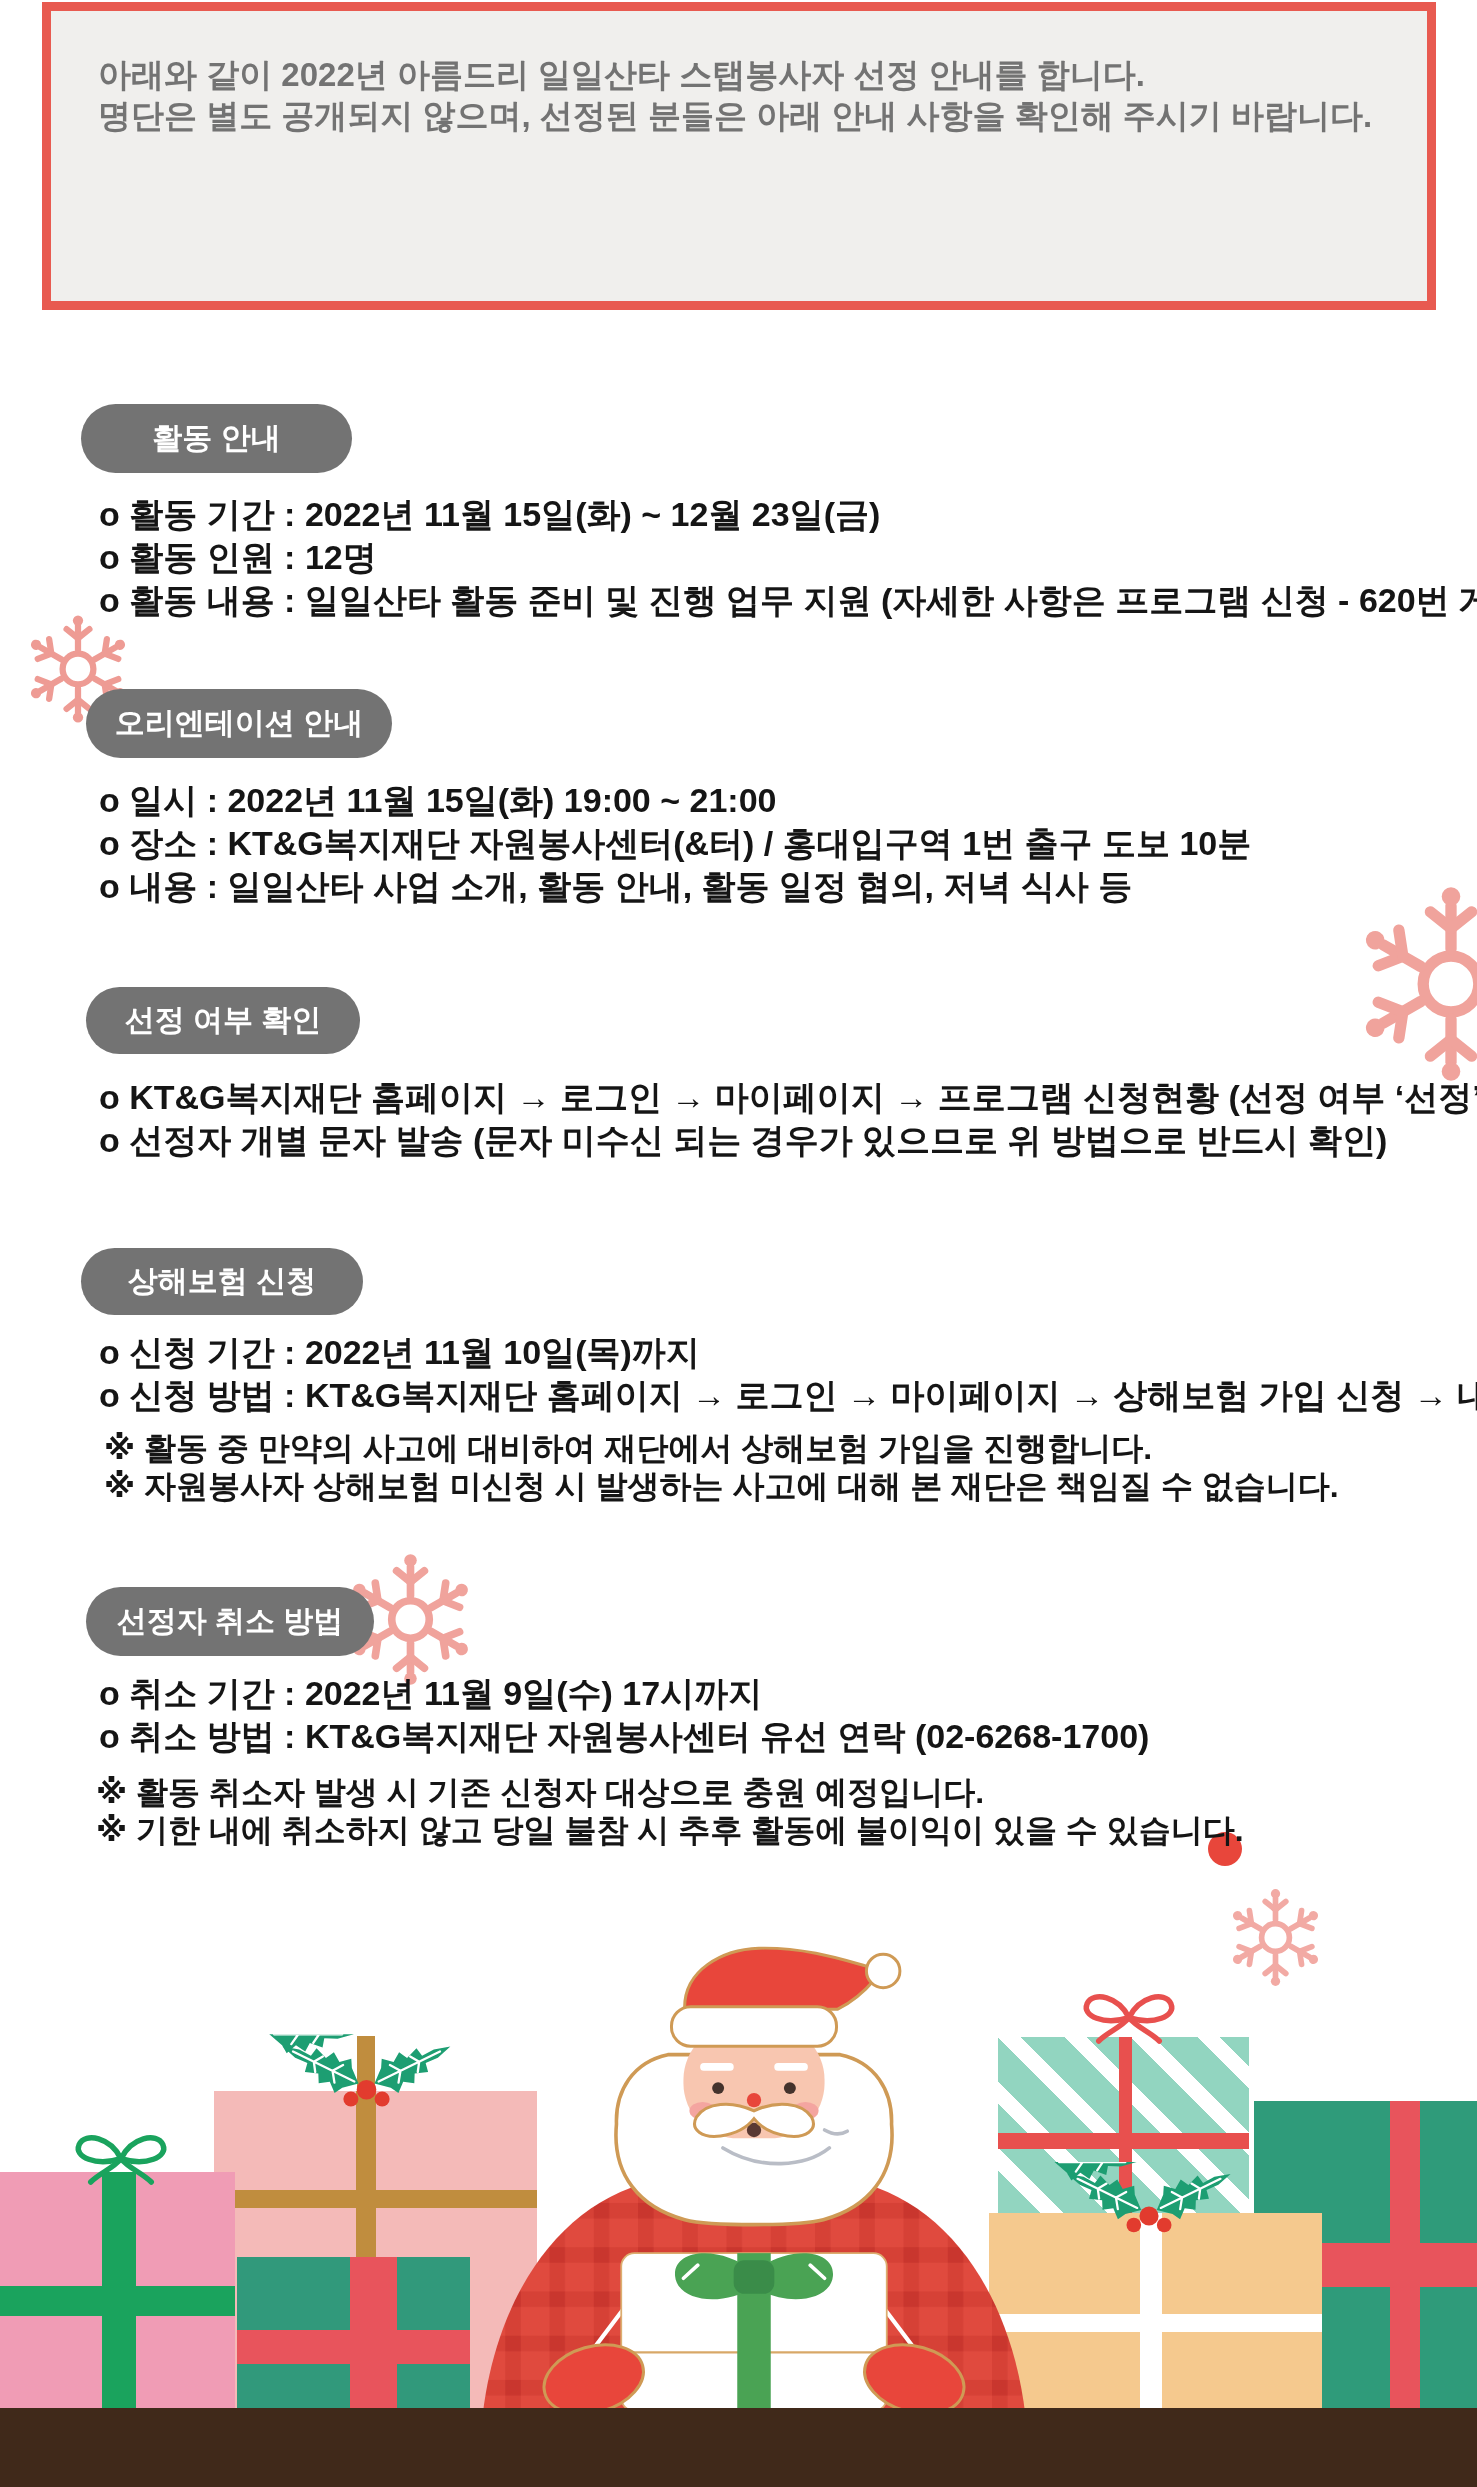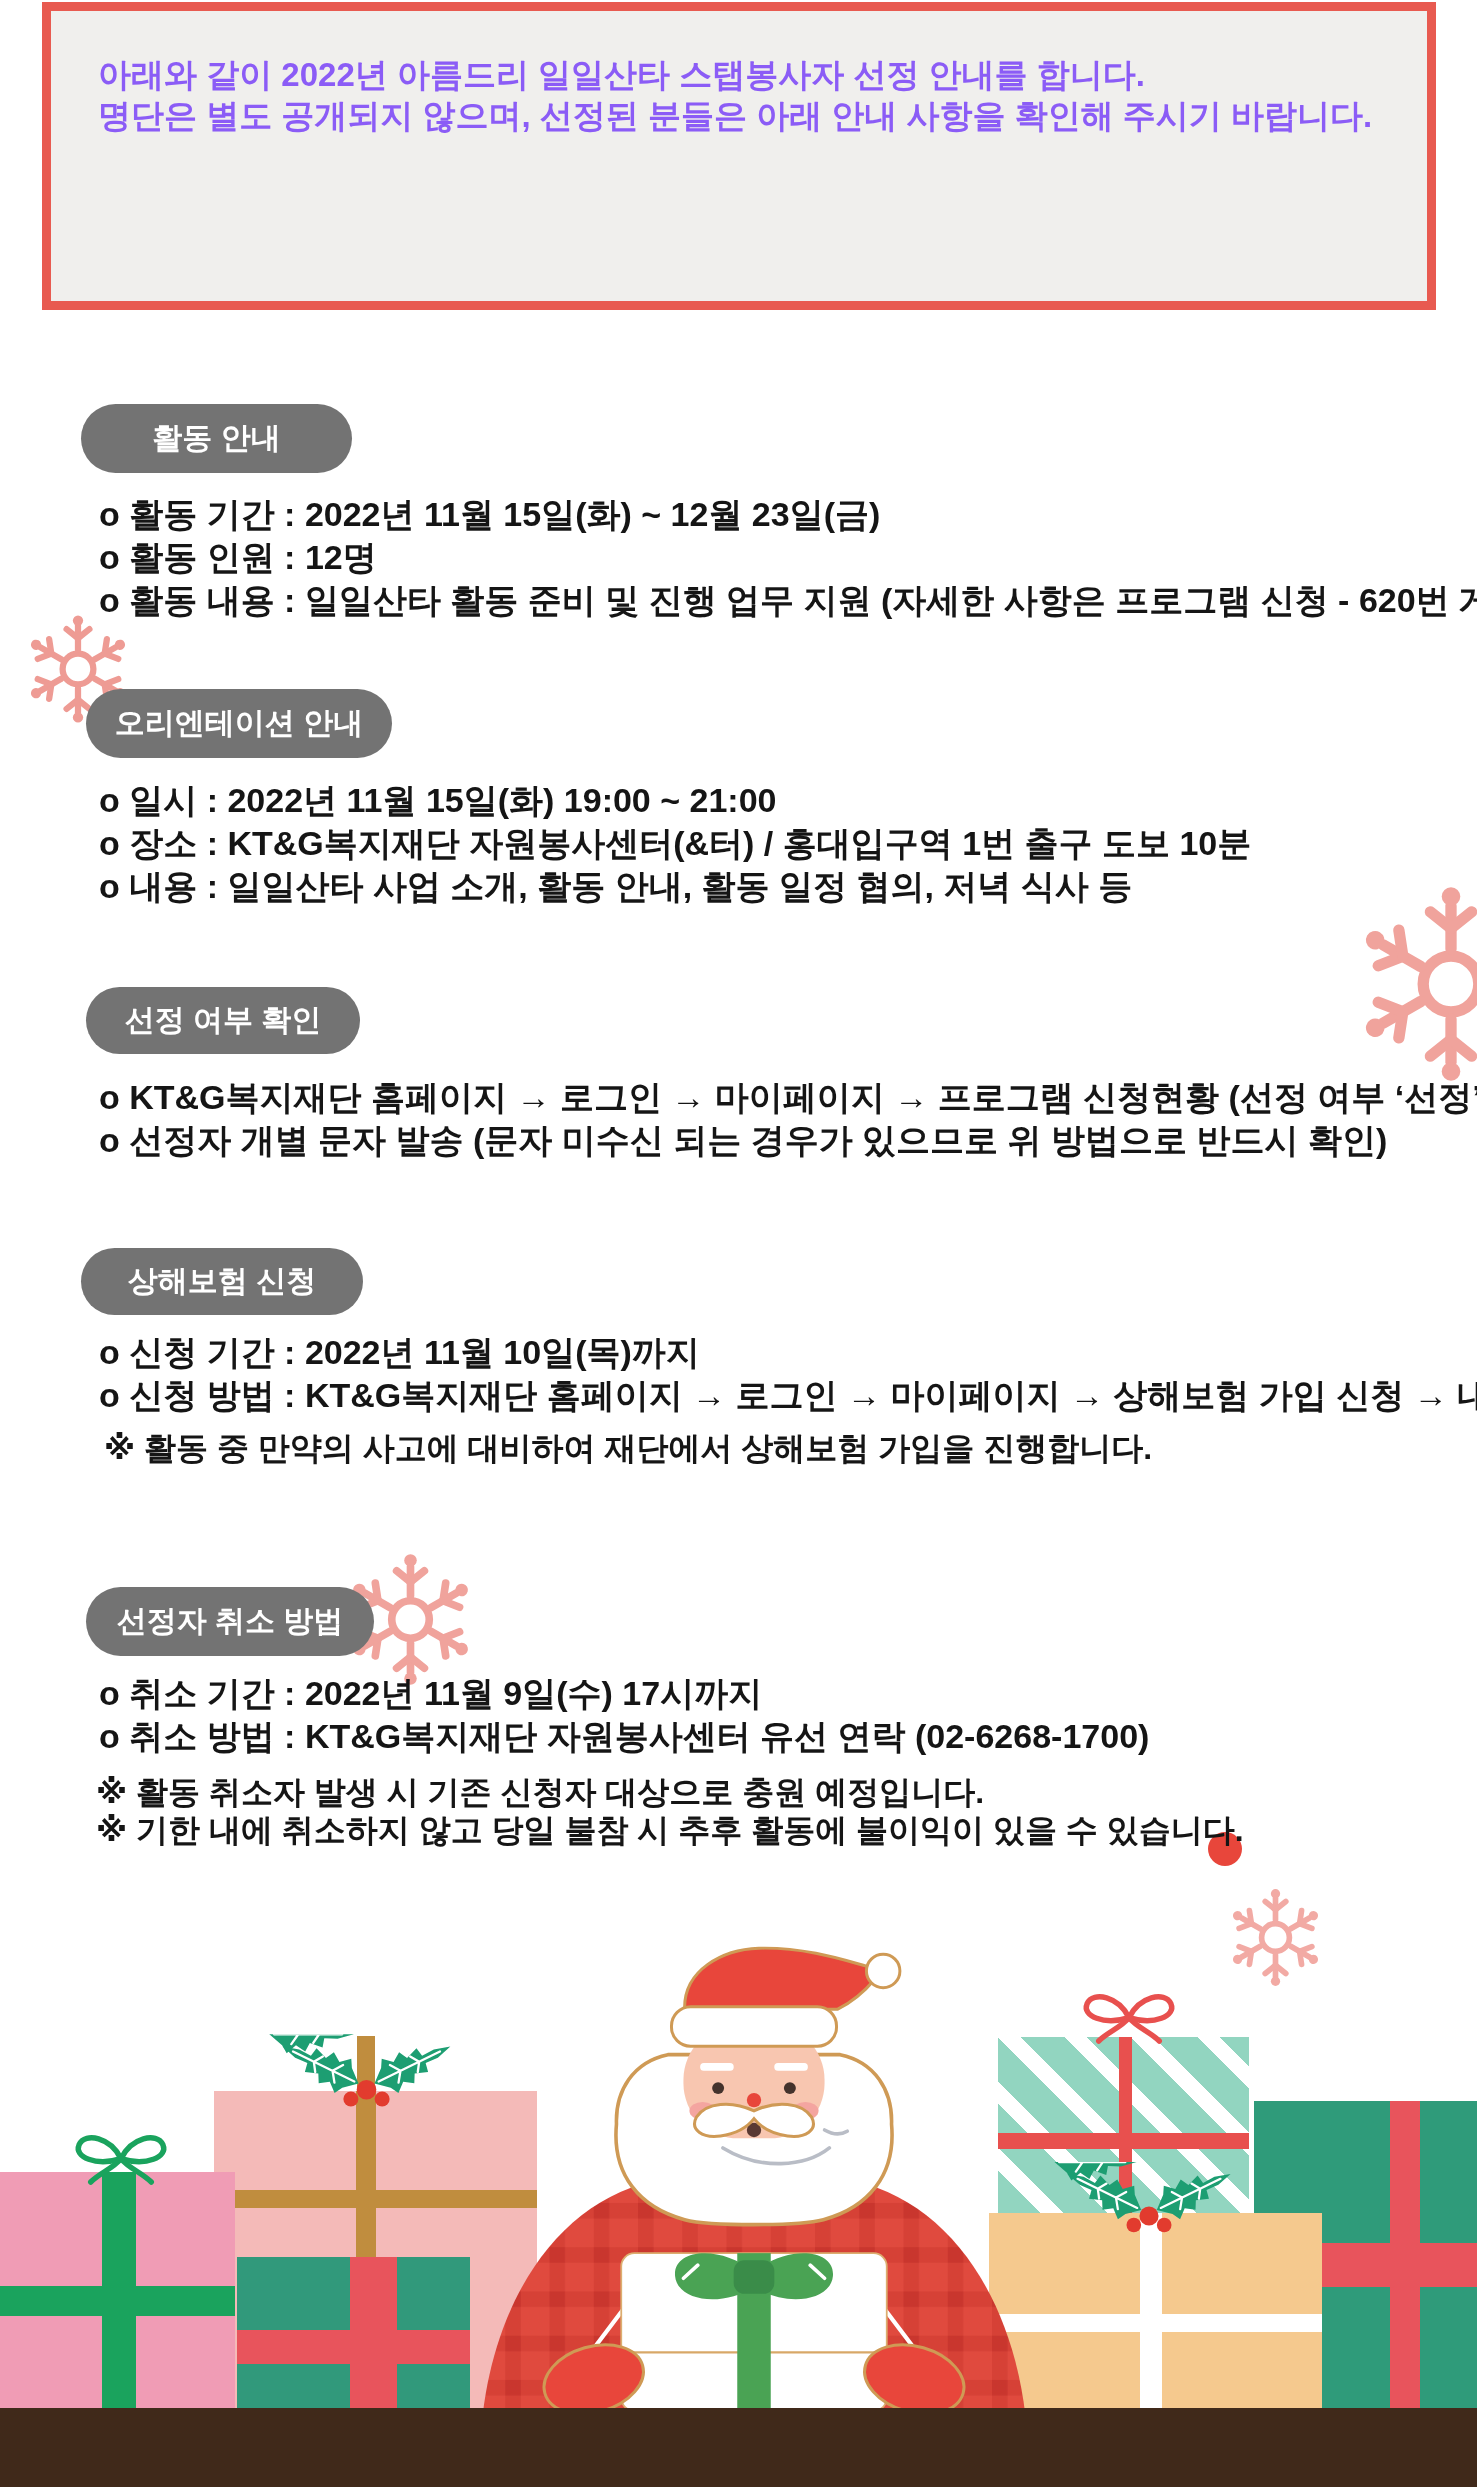--- a/index.html
+++ b/index.html
@@ -8,21 +8,21 @@
     background:#ffffff;
     font-family:"Liberation Sans","DejaVu Sans",sans-serif;
     color:#1a1a1a;
   }
   
   .intro-box{
     position:absolute;left:42px;top:2.4px;width:1394px;height:308px;
     background:#f0efed;border:9.6px solid #e85a50;box-sizing:border-box;
   }
   .intro-p{position:absolute;left:47px;font-size:33px;font-weight:700;
-    line-height:41px;white-space:nowrap;color:#8b5cf6;}
+    line-height:41px;white-space:nowrap;color:#737373;}
   
   .pill{
     position:absolute;background:#737373;border-radius:36px;
     color:#ffffff;font-weight:700;font-size:30px;
     display:flex;align-items:center;justify-content:center;
     white-space:nowrap;z-index:2;
   }
   
   .items{position:absolute;left:99px;font-size:34px;font-weight:700;
     line-height:43px;white-space:nowrap;color:#151515;z-index:2;}
@@ -144,20 +144,21 @@
 
 <div class="pill" style="left:81px;top:1248px;width:282px;height:67px;">
   <span>상해보험 신청</span>
 </div>
 <div class="items" style="top:1331px;">
   <div>o 신청 기간 : 2022년 11월 10일(목)까지</div>
   <div>o 신청 방법 : KT&amp;G복지재단 홈페이지 → 로그인 →  마이페이지 →  상해보험 가입 신청 →  내용 작성 및 신청</div>
 </div>
 <div class="notes" style="top:1429px;margin-left:8px;">
   <div>※ 활동 중 만약의 사고에 대비하여 재단에서 상해보험 가입을 진행합니다.</div>
+  <div>※ 자원봉사자 상해보험 미신청 시 발생하는 사고에 대해 본 재단은 책임질 수 없습니다.</div>
 </div>
 
 <div class="pill" style="left:86px;top:1587px;width:288px;height:69px;">
   <span>선정자 취소 방법</span>
 </div>
 <div class="items" style="top:1672px;">
   <div>o 취소 기간 : 2022년 11월 9일(수) 17시까지</div>
   <div>o 취소 방법 : KT&amp;G복지재단 자원봉사센터 유선 연락 (02-6268-1700)</div>
 </div>
 <div class="notes" style="top:1773px;">

